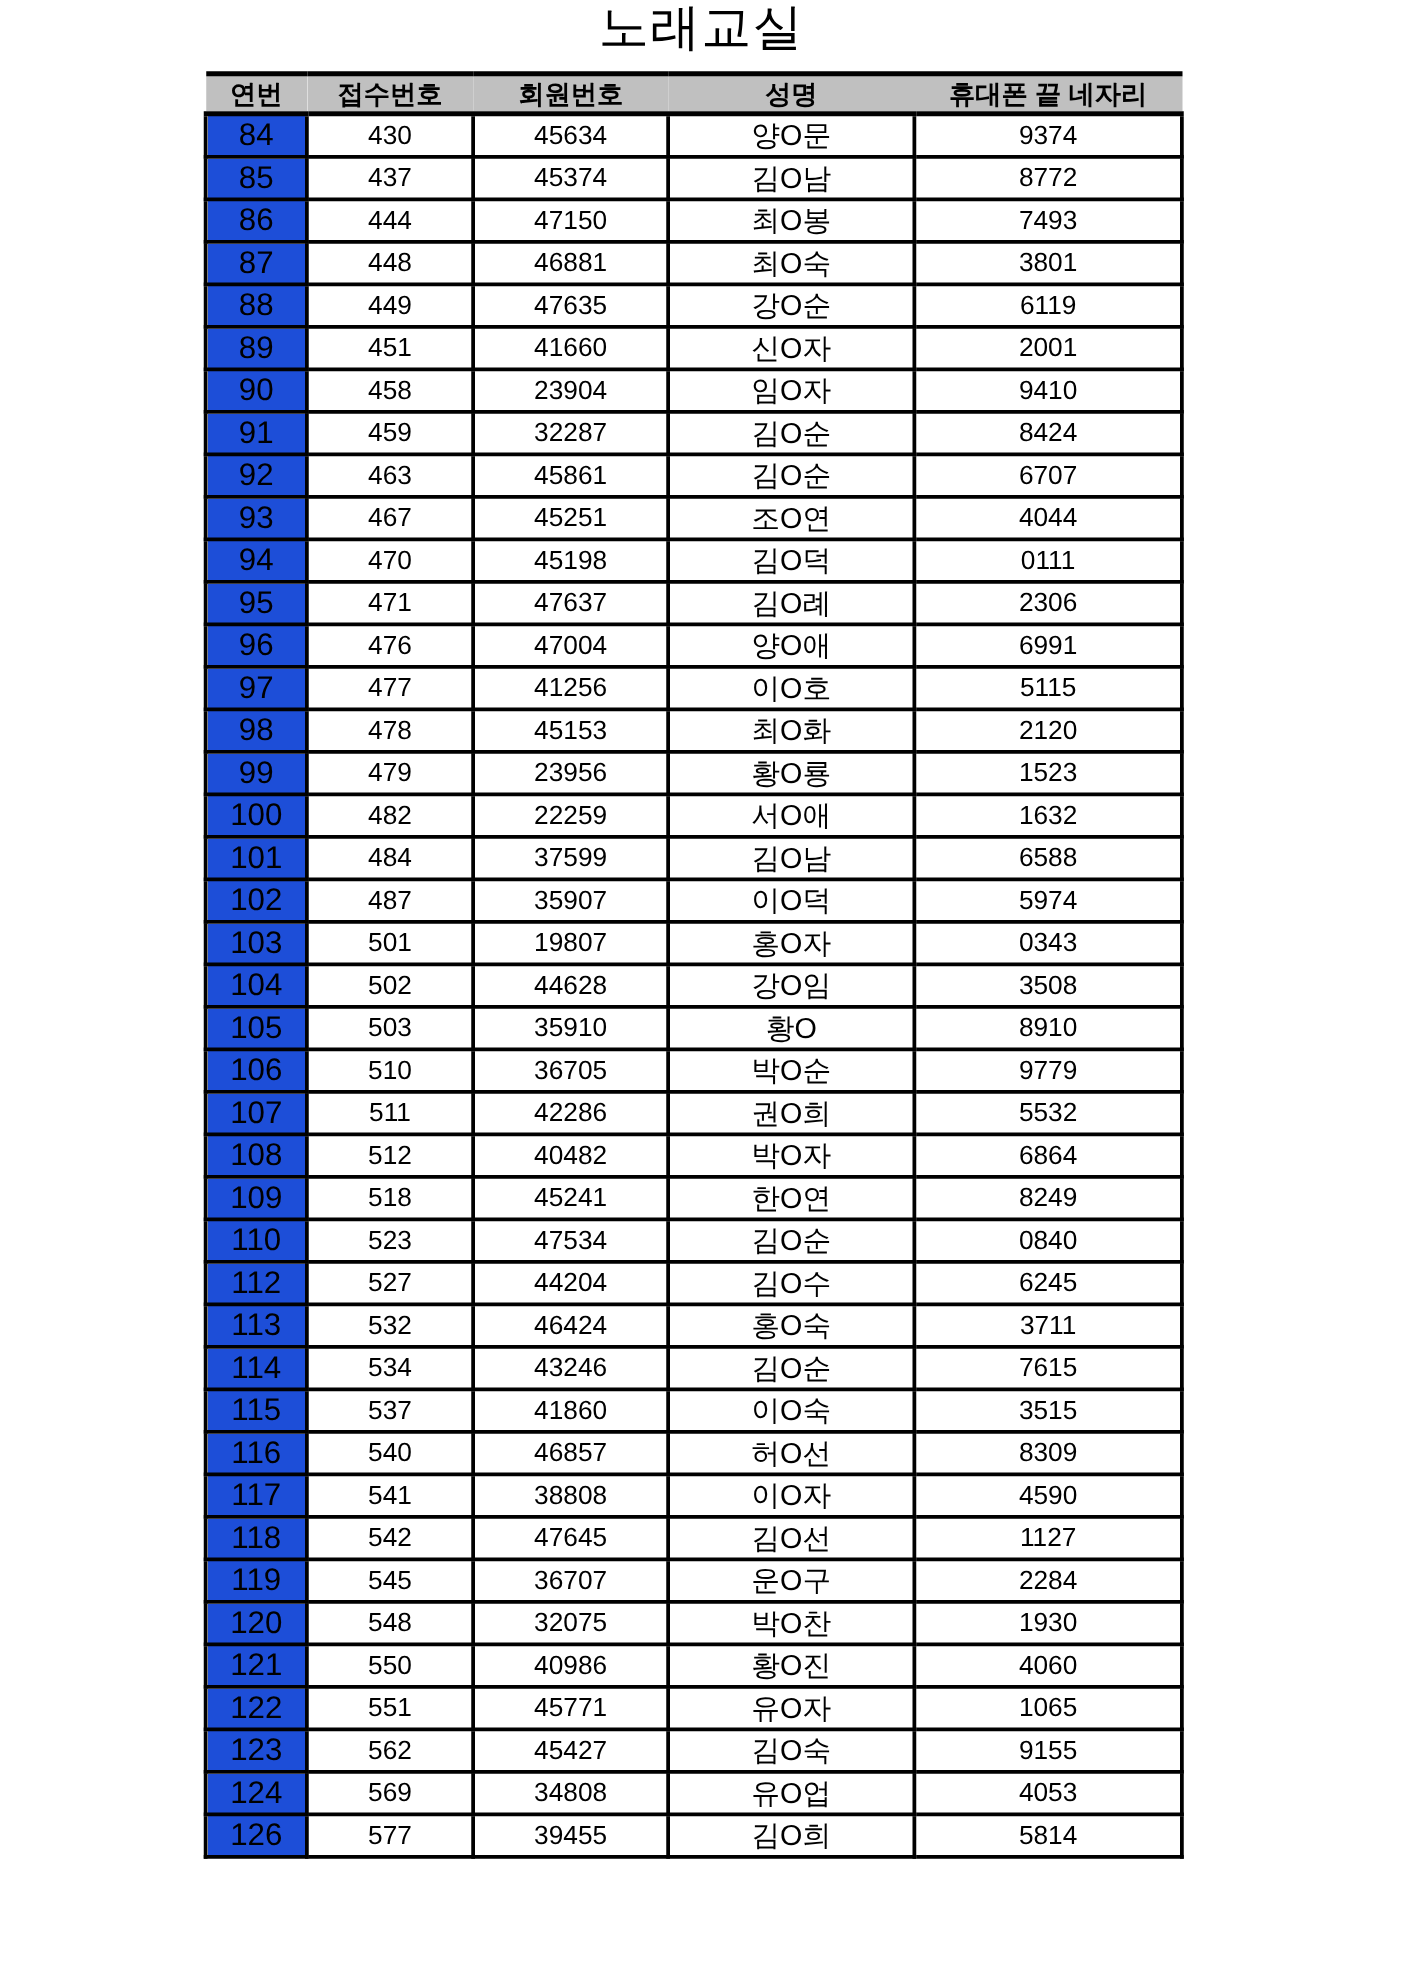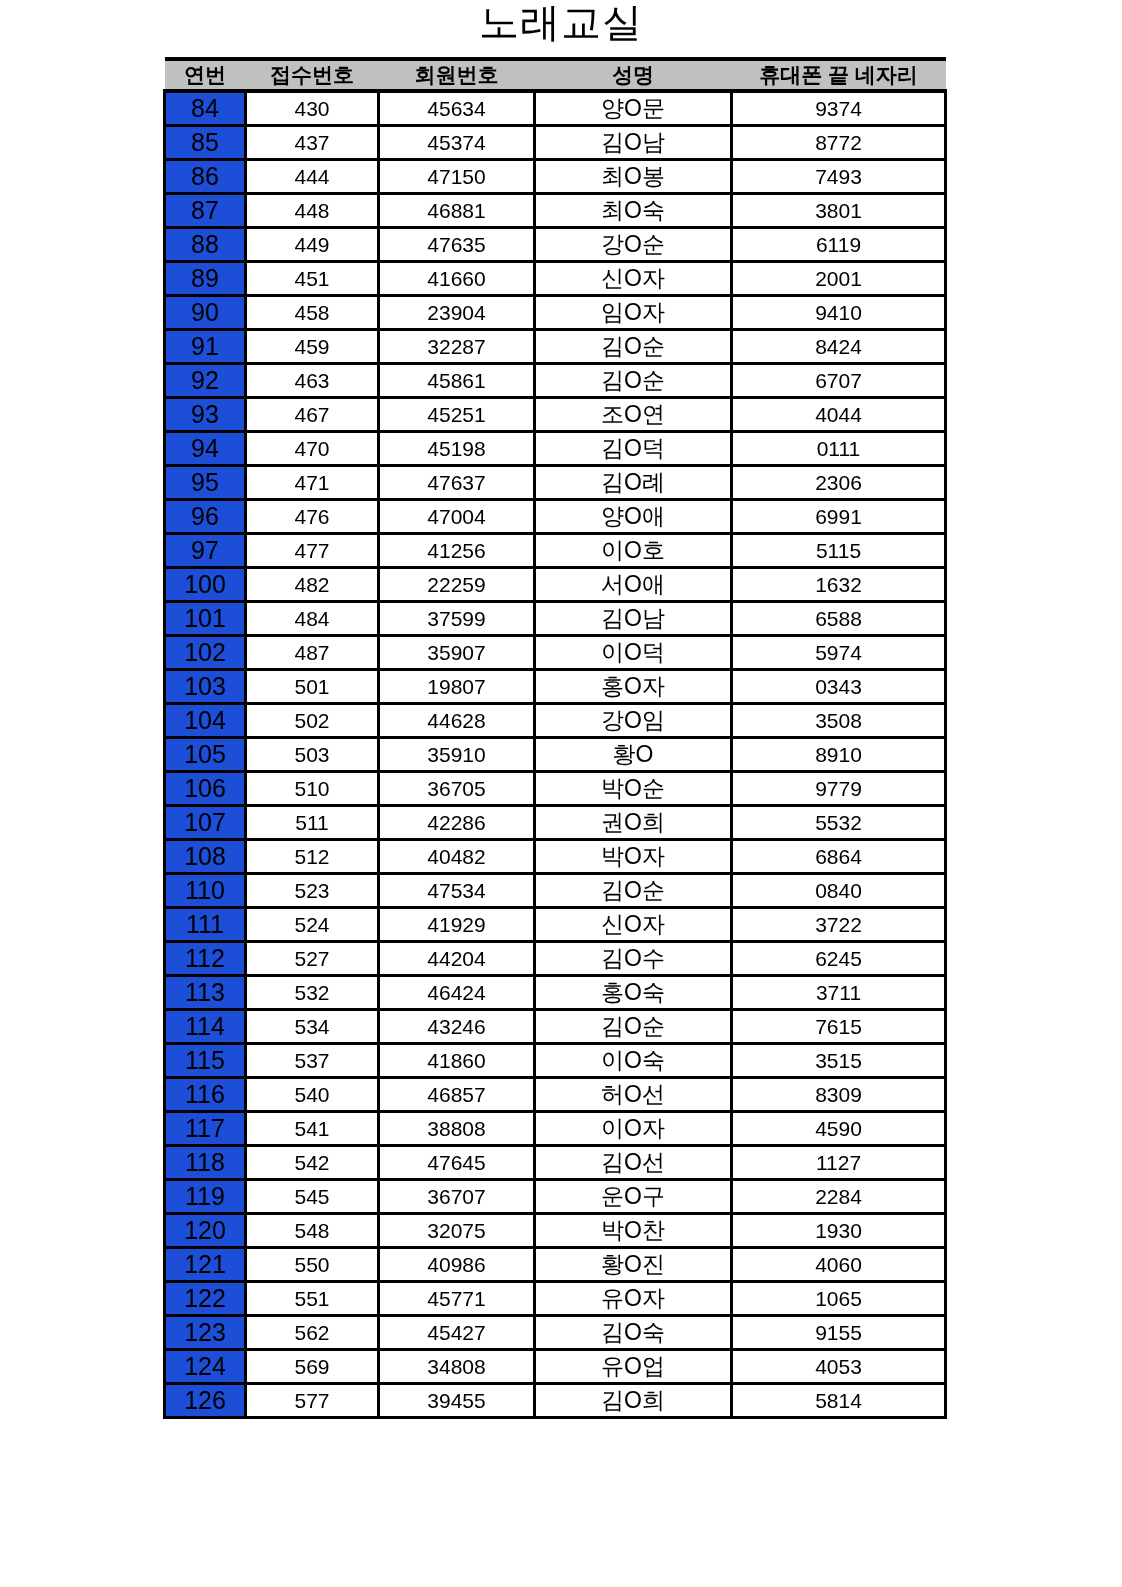--- a/index.html
+++ b/index.html
@@ -182,20 +182,34 @@
           <td class="">6991</td>
         </tr>
         <tr>
           <td class="serial">97</td>
           <td class="">477</td>
           <td class="">41256</td>
           <td class="name">이O호</td>
           <td class="">5115</td>
         </tr>
         <tr>
+          <td class="serial">98</td>
+          <td class="">478</td>
+          <td class="">45153</td>
+          <td class="name">최O화</td>
+          <td class="">2120</td>
+        </tr>
+        <tr>
+          <td class="serial">99</td>
+          <td class="">479</td>
+          <td class="">23956</td>
+          <td class="name">황O룡</td>
+          <td class="">1523</td>
+        </tr>
+        <tr>
           <td class="serial">100</td>
           <td class="">482</td>
           <td class="">22259</td>
           <td class="name">서O애</td>
           <td class="">1632</td>
         </tr>
         <tr>
           <td class="serial">101</td>
           <td class="">484</td>
           <td class="">37599</td>
@@ -245,34 +259,34 @@
           <td class="">5532</td>
         </tr>
         <tr>
           <td class="serial">108</td>
           <td class="">512</td>
           <td class="">40482</td>
           <td class="name">박O자</td>
           <td class="">6864</td>
         </tr>
         <tr>
+          <td class="serial">109</td>
+          <td class="">518</td>
+          <td class="">45241</td>
+          <td class="name">한O연</td>
+          <td class="">8249</td>
+        </tr>
+        <tr>
           <td class="serial">110</td>
           <td class="">523</td>
           <td class="">47534</td>
           <td class="name">김O순</td>
           <td class="">0840</td>
         </tr>
         <tr>
-          <td class="serial">111</td>
-          <td class="">524</td>
-          <td class="">41929</td>
-          <td class="name">신O자</td>
-          <td class="">3722</td>
-        </tr>
-        <tr>
           <td class="serial">112</td>
           <td class="">527</td>
           <td class="">44204</td>
           <td class="name">김O수</td>
           <td class="">6245</td>
         </tr>
         <tr>
           <td class="serial">113</td>
           <td class="">532</td>
           <td class="">46424</td>

